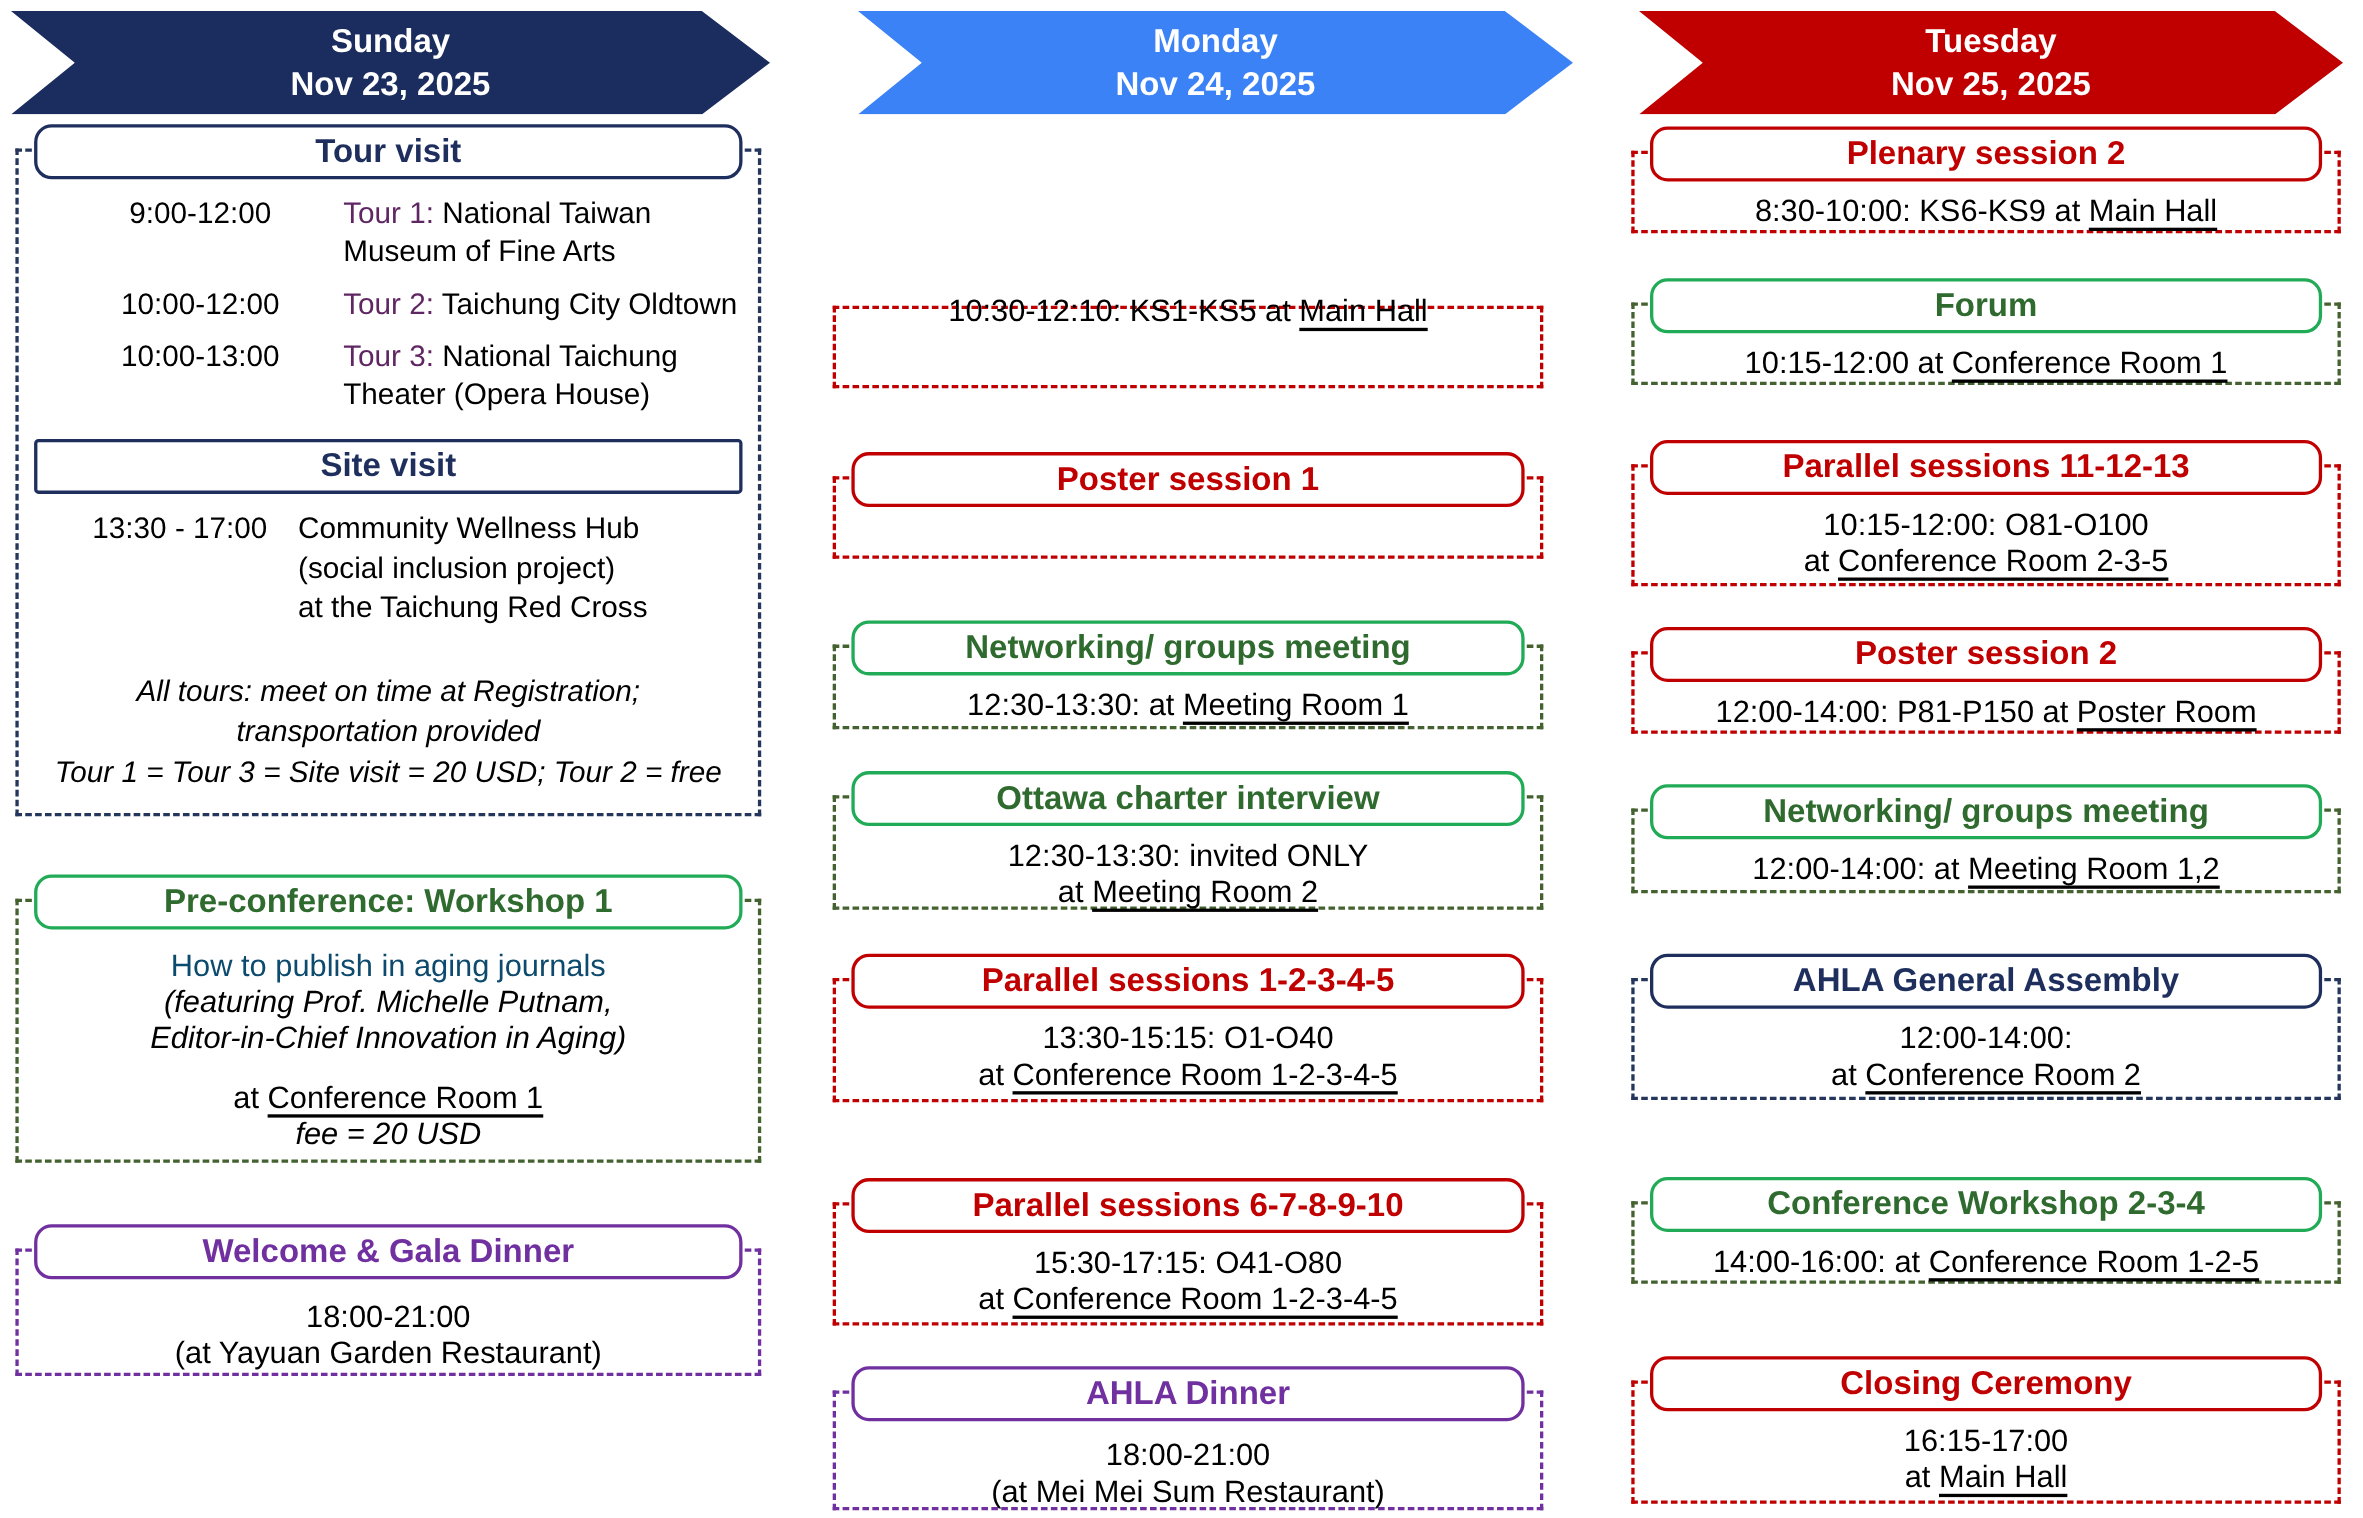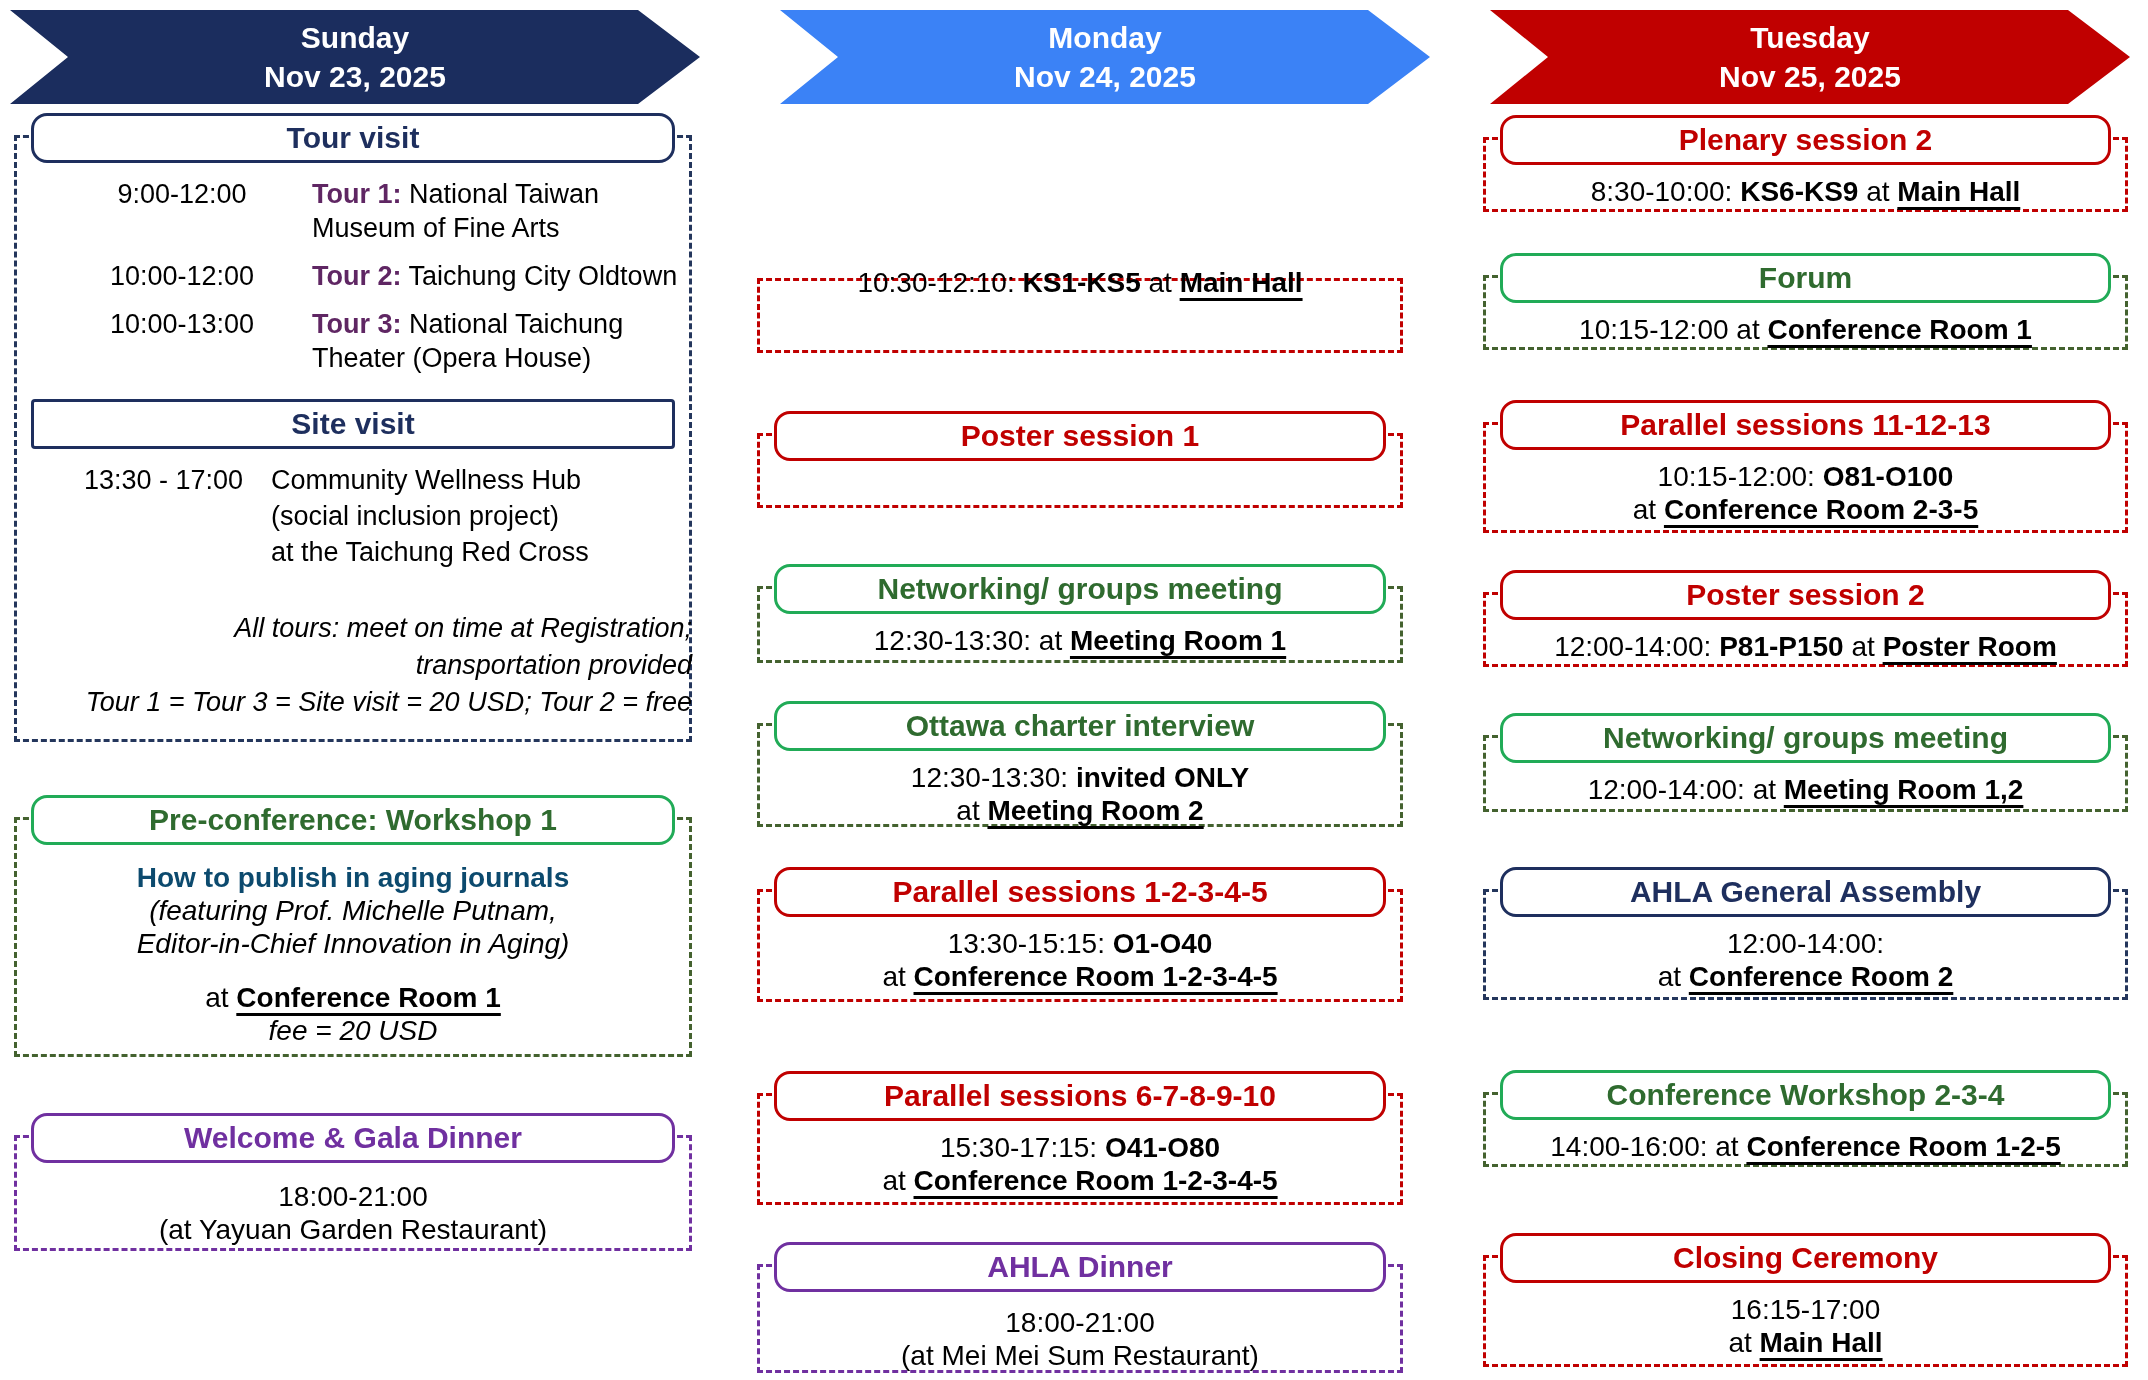--- a/index.html
+++ b/index.html
@@ -35,21 +35,21 @@
     font-weight:bold;font-size:30px;
     color:var(--tc);
   }
   .event .body{
     position:relative;z-index:1;
     text-align:center;font-size:28px;line-height:33px;
     margin-top:10px;
     padding:0 10px;
   }
   .line{white-space:nowrap;}
-  .seg-b{font-weight:bold;text-align:right;}
+  .seg-b{font-weight:normal;text-align:right;}
   .seg-i{font-style:italic;text-align:center;}
   .seg-u{text-decoration:underline;text-decoration-thickness:3px;text-underline-offset:6px;}
   .seg-plum{color:#5f2663;}
   .seg-green{color:#0c4a6e;}
   
   .tours{position:relative;z-index:1;margin-top:14px;}
   .trow{
     display:grid;grid-template-columns:260px 1fr;
     padding-left:38px;padding-right:16px;
     font-size:27px;line-height:34px;
@@ -65,21 +65,21 @@
   }
   .srow{
     display:grid;grid-template-columns:215px 1fr;
     padding-left:42px;padding-right:10px;
     font-size:27px;line-height:36px;
     margin-top:13px;text-align:left;
   }
   .srow .time{text-align:center;}
   .notes{
     position:relative;z-index:1;
-    margin-top:40px;text-align:right;
+    margin-top:40px;text-align:center;
     font-size:27px;line-height:37px;font-style:italic;
   }
 </style>
 </head>
 <body>
 
 <div id="canvas">
     <div class="banner" style="left: 10px; top: 10px; width: 690px; height: 94px; background: rgb(27, 45, 94);">
       <div>Sunday</div>
       <div>Nov 23, 2025</div>

